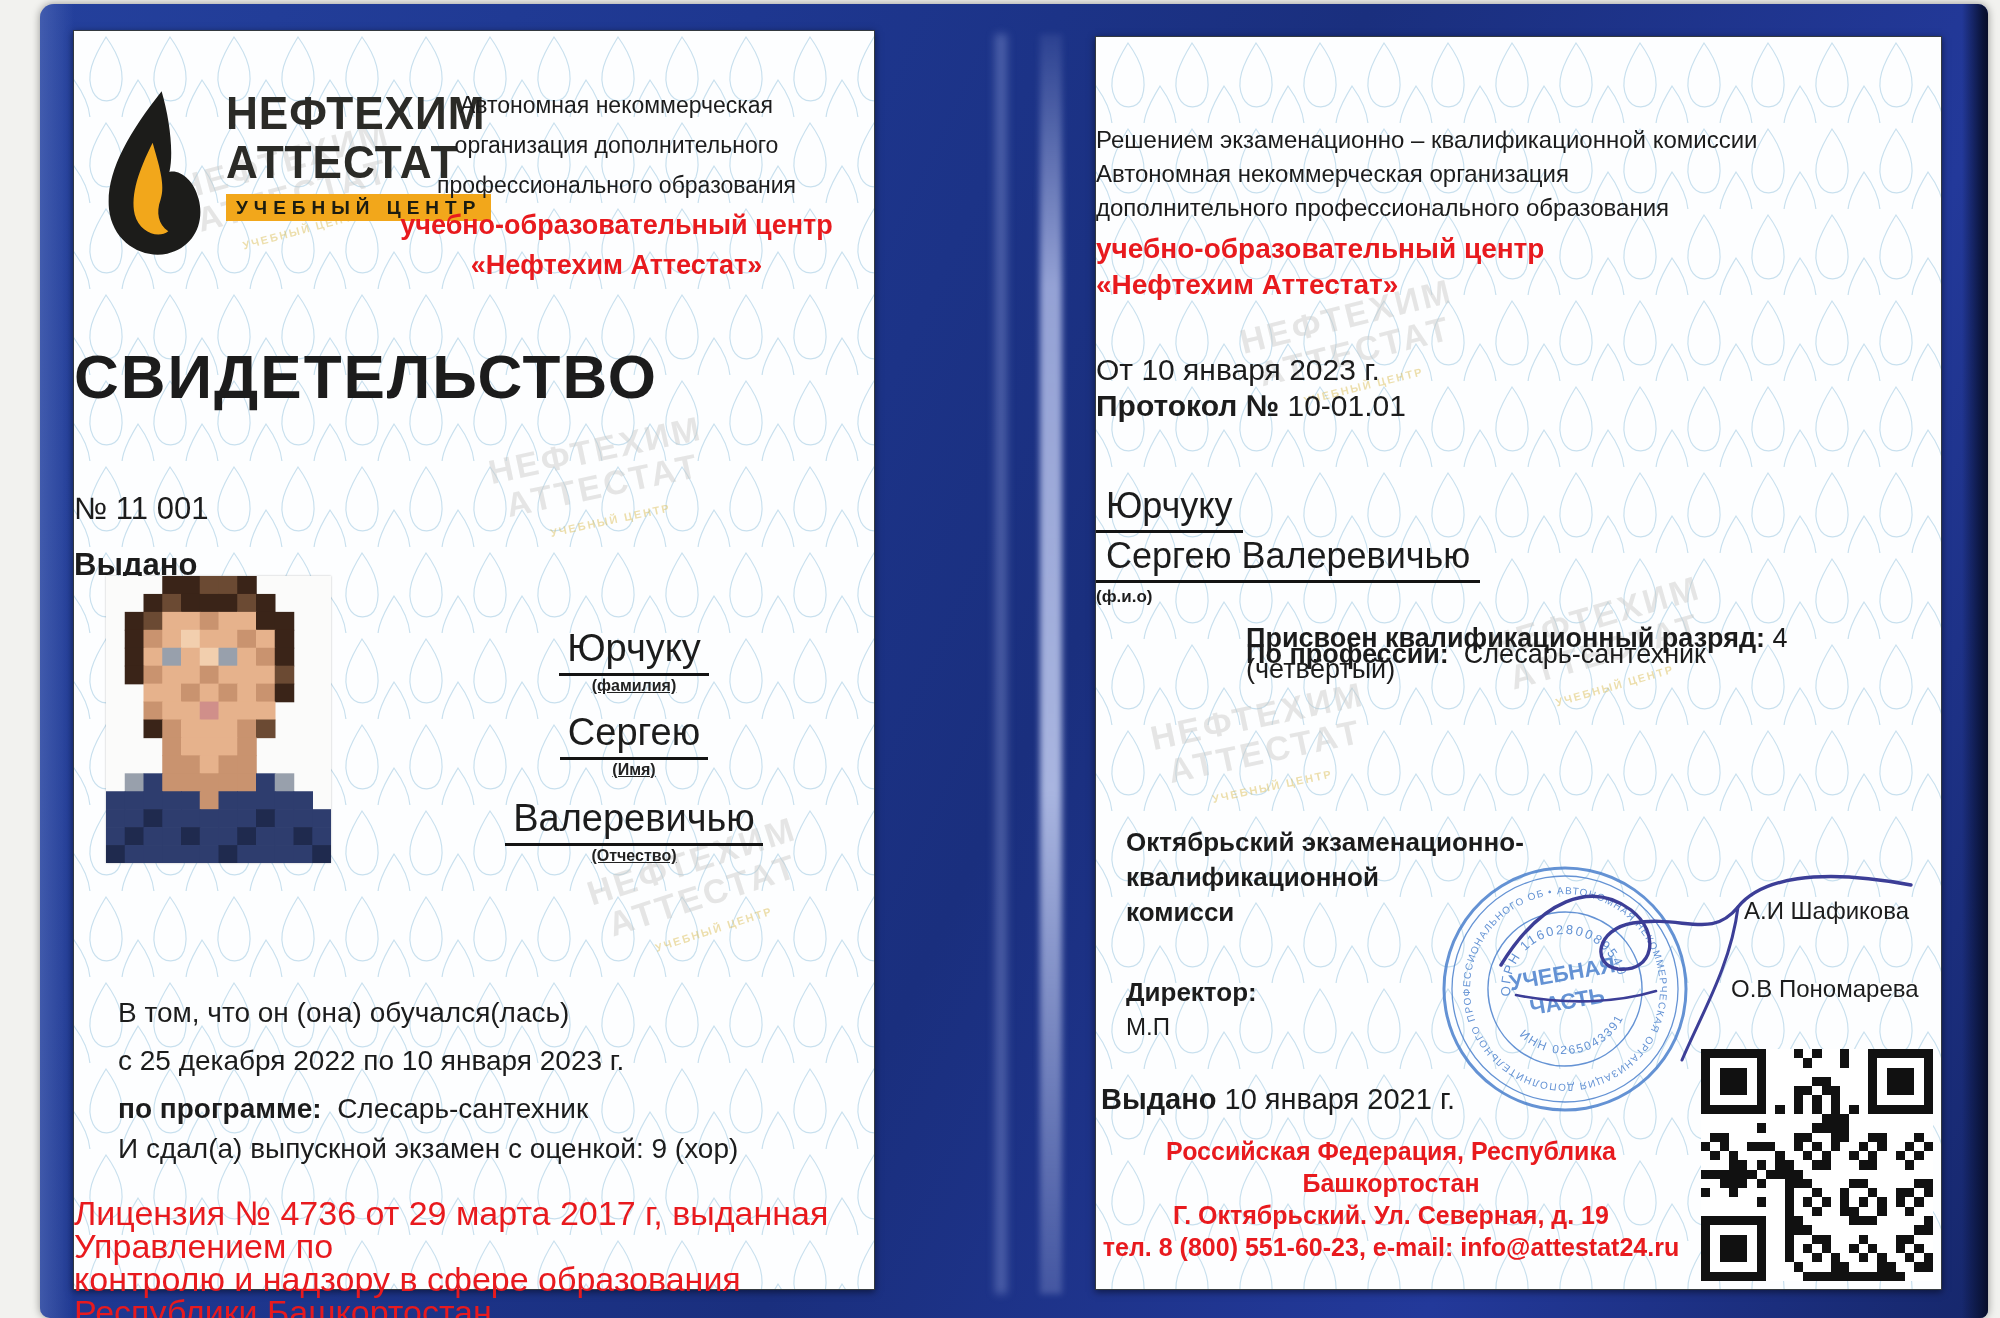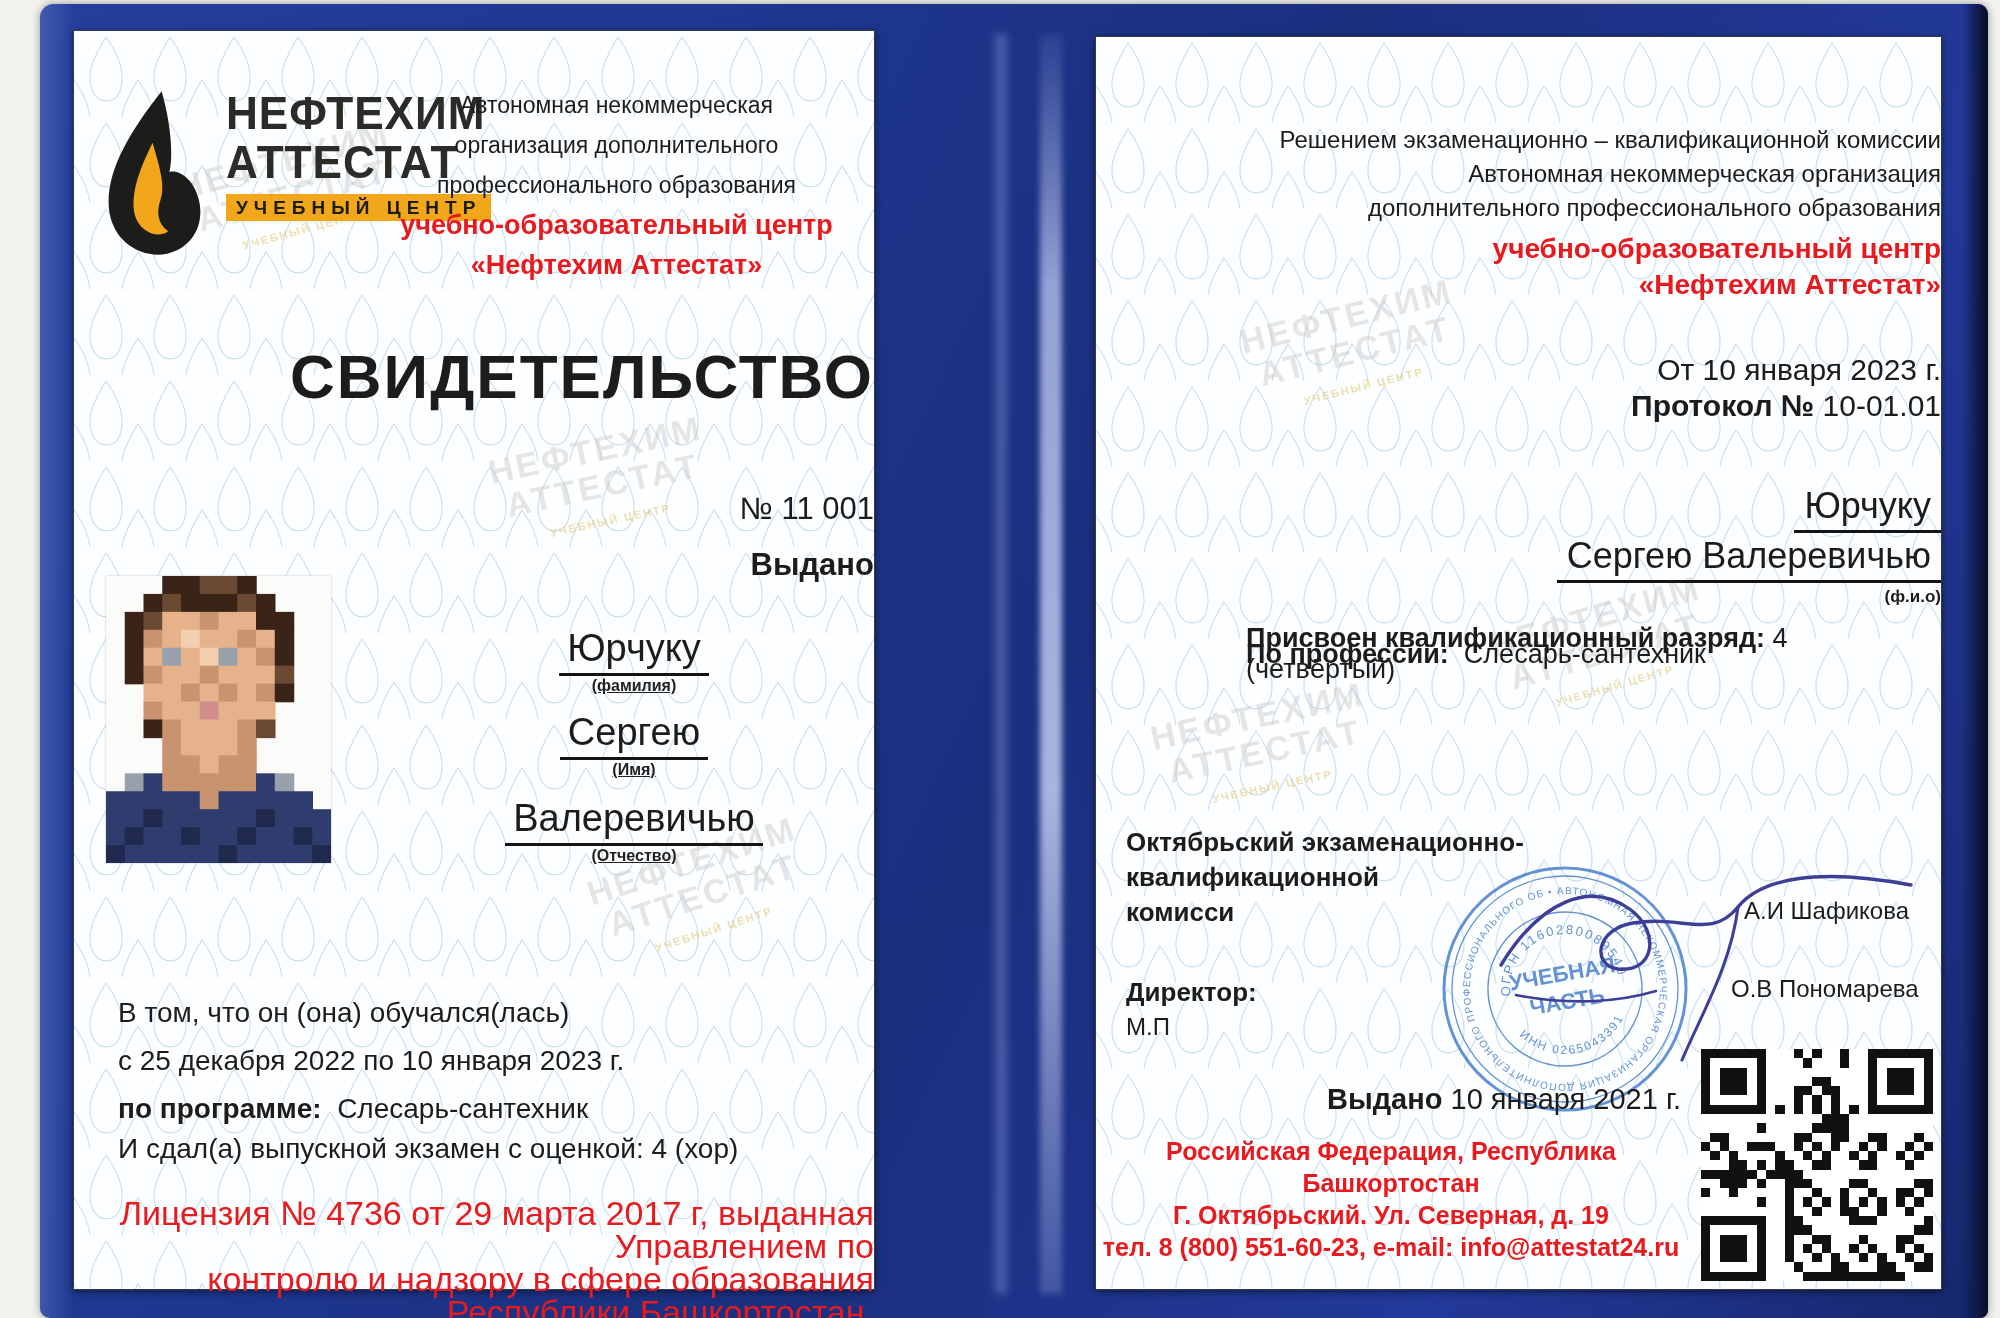--- a/index.html
+++ b/index.html
@@ -1,19 +1,19 @@
 <!DOCTYPE html>
 <html><head>
 <meta charset="utf-8">
 <style>
   html,body{margin:0;padding:0}
   body{width:2000px;height:1318px;position:relative;background:#f2f2ef;
        font-family:"Liberation Sans","DejaVu Sans",sans-serif;color:#1c1c1c;overflow:hidden}
   .abs{position:absolute}
-  .ctr{left:0;width:100%;text-align:right}
+  .ctr{left:0;width:100%;text-align:left}
   .bold{font-weight:700}
   .red{color:#e81a1e}
 
   
   .folder{position:absolute;left:40px;top:4px;width:1948px;height:1314px;
           background:linear-gradient(115deg,#24409c 0%,#1e3790 28%,#1a2f7e 52%,#23399a 78%,#16276b 100%);
           border-radius:14px 10px 8px 10px;box-shadow:0 0 8px rgba(0,0,0,.4)}
   .folder::before{content:'';position:absolute;left:0;top:0;width:34px;height:100%;
           background:linear-gradient(90deg,rgba(90,115,190,.55),rgba(0,0,0,0));border-radius:14px 0 0 10px}
   .folder::after{content:'';position:absolute;right:0;top:0;width:26px;height:100%;
@@ -268,21 +268,21 @@
   <div class="abs nc" style="left:340px;top:730px;width:440px"><span class="cap">(Имя)</span></div>
   <div class="abs nm" style="left:340px;top:766px;width:440px"><span class="uname">Валеревичью</span></div>
   <div class="abs nc" style="left:340px;top:816px;width:440px"><span class="cap">(Отчество)</span></div>
 
   <div class="abs body" style="left:44px;top:958px;width:730px">
     <div>В том, что он (она) обучался(лась)</div>
     <div>с 25 декабря 2022 по 10 января 2023 г.</div>
     <div><span class="bold">по программе:</span>&nbsp; <span>Слесарь-сантехник</span></div>
   </div>
 
-  <div class="abs body" style="left:44px;top:1094px;width:730px">И сдал(а) выпускной экзамен с оценкой: 4 (хор)</div>
+  <div class="abs body" style="left:44px;top:1094px;width:730px">И сдал(а) выпускной экзамен с оценкой: 9 (хор)</div>
 
   <div class="abs ctr red lic" style="top:1166px">
     <div>Лицензия № 4736 от 29 марта 2017 г, выданная Управлением по</div>
     <div>контролю и надзору в сфере образования</div>
     <div>Республики Башкортостан.</div>
   </div>
 </div>
 
 <div class="page right">
   <svg class="wmpat">

